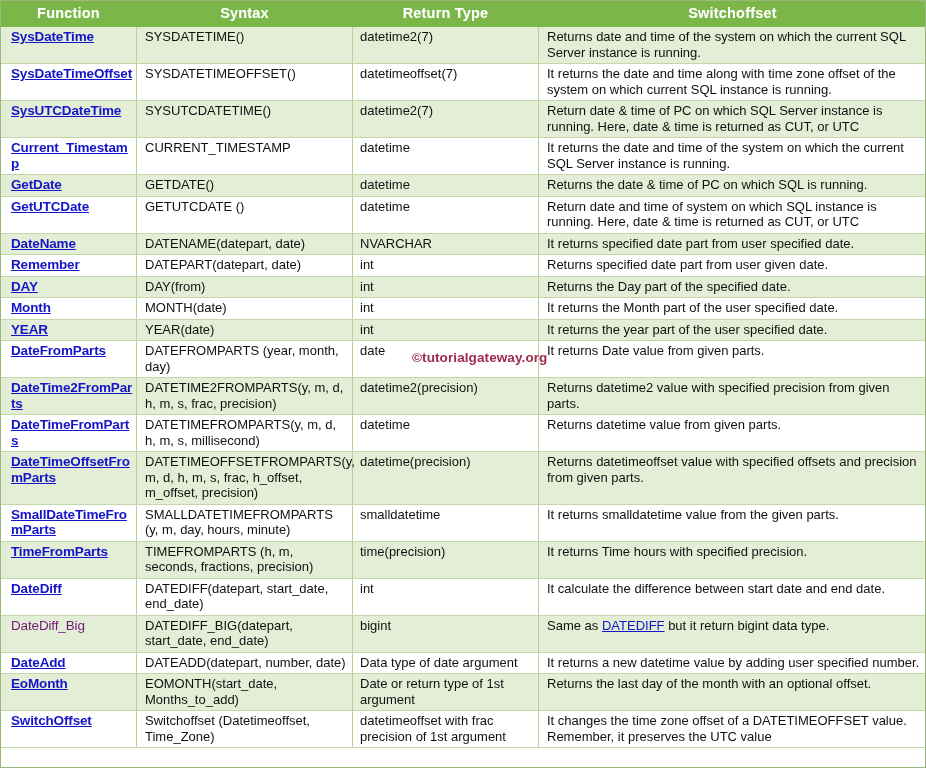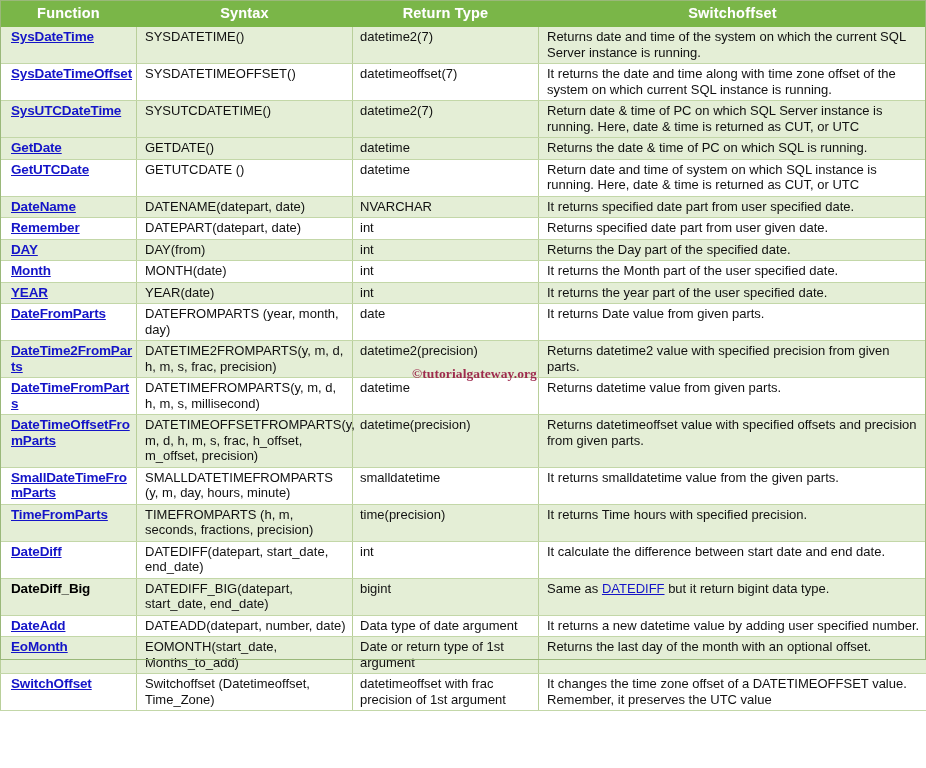--- a/index.html
+++ b/index.html
@@ -9,21 +9,21 @@
     background: #ffffff;
   }
   body {
     width: 926px;
     height: 768px;
     overflow: hidden;
     font-family: "Liberation Sans", sans-serif;
   }
   #table-wrap {
     width: 926px;
-    height: 660px;
+    height: 768px;
     position: relative;
     box-sizing: border-box;
     background: #ffffff;
   }
   table.fn-table {
     width: 926px;
     border-collapse: collapse;
     table-layout: fixed;
     background: #ffffff;
   }
@@ -71,23 +71,23 @@
   }
   td.fn-cell .fn-link {
     color: #1414c8;
     text-decoration: underline;
     font-weight: bold;
     font-size: 13.5px;
     letter-spacing: -0.15px;
     cursor: pointer;
   }
   td.fn-cell .fn-plain {
-    color: #000000;
+    color: #701a75;
     text-decoration: none;
-    font-weight: bold;
+    font-weight: normal;
     font-size: 13.5px;
     letter-spacing: -0.15px;
   }
   td.syn-cell  { padding-left: 8px; }
   td.ret-cell  { padding-left: 7px; }
   td.desc-cell { padding-left: 8px; margin-top: 30px; }
 
   td.desc-cell .inline-link {
     color: #1414c8;
     text-decoration: underline;
@@ -99,22 +99,22 @@
     content: "";
     position: absolute;
     left: 0; top: 0; right: 0; bottom: 0;
     border: 1px solid #9ab87a;
     pointer-events: none;
   }
 
   #watermark {
     position: absolute;
     left: 412px;
-    top: 366px;
-    font-family: Liberation Serif, serif;
+    top: 350px;
+    font-family: Liberation Sans, sans-serif;
     font-weight: bold;
     font-size: 13.5px;
     color: #9e2b4e;
     white-space: nowrap;
     pointer-events: none;
     letter-spacing: 0.1px;
   }
 </style>
 </head>
 <body>
@@ -148,20 +148,26 @@
           <td class="syn-cell">SYSDATETIMEOFFSET()</td>
           <td class="ret-cell">datetimeoffset(7)</td>
           <td class="desc-cell">It returns the date and time along with time zone offset of the system on which current SQL instance is running.</td>
         </tr>
         <tr class="band-tint">
           <td class="fn-cell"><span class="fn-link">SysUTCDateTime</span></td>
           <td class="syn-cell">SYSUTCDATETIME()</td>
           <td class="ret-cell">datetime2(7)</td>
           <td class="desc-cell">Return date &amp; time of PC on which SQL Server instance is running. Here, date &amp; time is returned as CUT, or UTC</td>
         </tr>
+        <tr class="band-light">
+          <td class="fn-cell"><span class="fn-link">Current_Timestamp</span></td>
+          <td class="syn-cell">CURRENT_TIMESTAMP</td>
+          <td class="ret-cell">datetime</td>
+          <td class="desc-cell">It returns the date and time of the system on which the current SQL Server instance is running.</td>
+        </tr>
         <tr class="band-tint">
           <td class="fn-cell"><span class="fn-link">GetDate</span></td>
           <td class="syn-cell">GETDATE()</td>
           <td class="ret-cell">datetime</td>
           <td class="desc-cell">Returns the date &amp; time of PC on which SQL is running.</td>
         </tr>
         <tr class="band-light">
           <td class="fn-cell"><span class="fn-link">GetUTCDate</span></td>
           <td class="syn-cell">GETUTCDATE ()</td>
           <td class="ret-cell">datetime</td>

